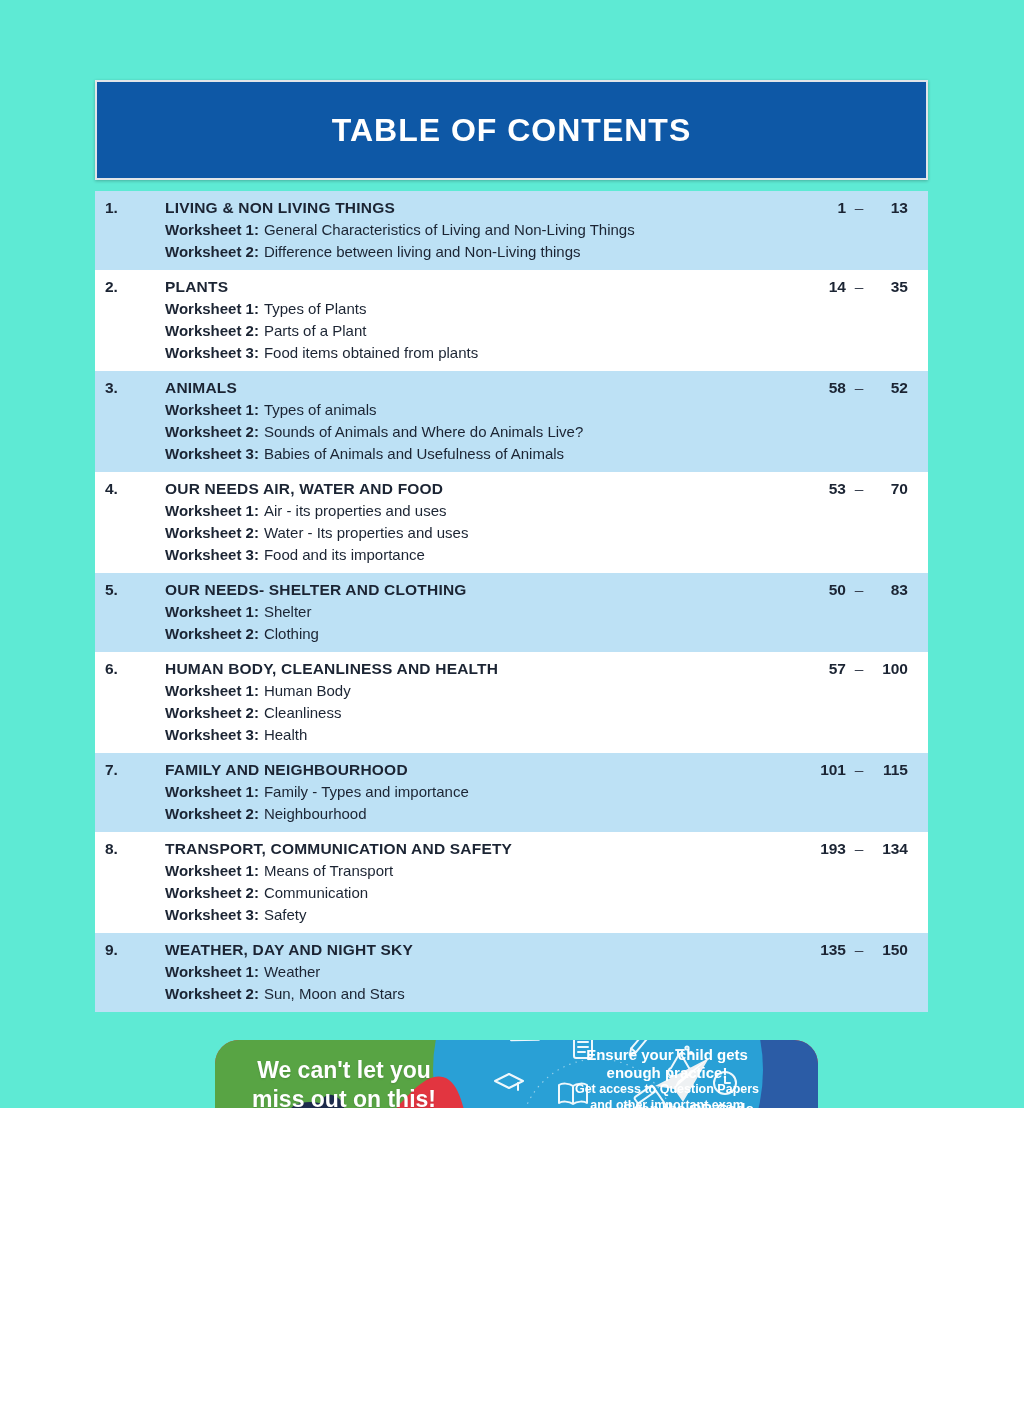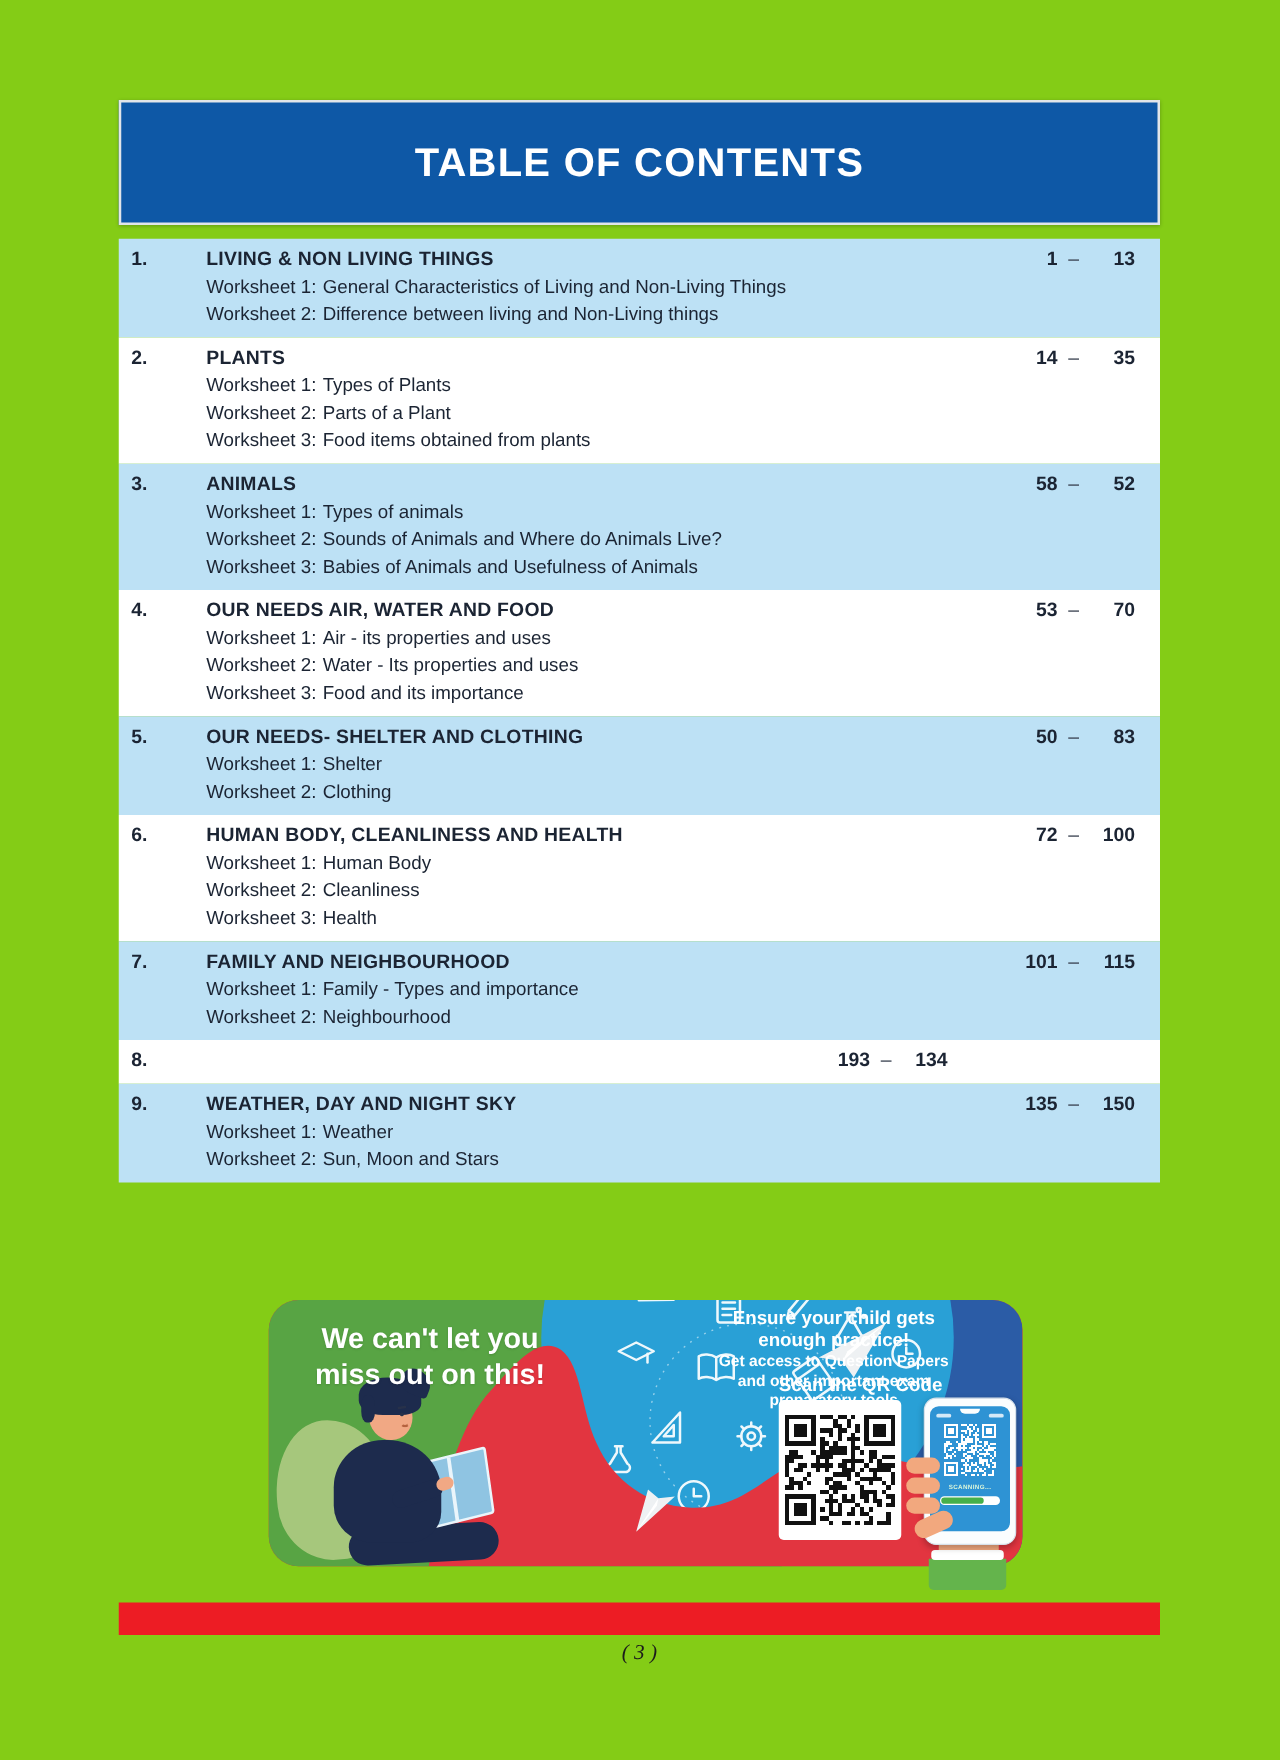--- a/index.html
+++ b/index.html
@@ -1,35 +1,35 @@
 <!DOCTYPE html>
 <html><head>
 <meta charset="utf-8">
 <style>
   html,body{margin:0;padding:0;background:#ffffff;}
   body{font-family:"Liberation Sans",sans-serif;-webkit-font-smoothing:antialiased;}
-  .page{position:relative;width:1024px;height:1408px;background:#84cc16;overflow:hidden;}
+  .page{position:relative;width:1024px;height:1108px;background:#5eead4;overflow:hidden;}
 
   
   .toc-header{position:absolute;left:95px;top:80px;width:833px;height:100px;
     background:#0e58a6;border:2px solid #e1e5e9;box-sizing:border-box;
     display:flex;align-items:center;justify-content:center;
     box-shadow:0 1px 3px rgba(0,0,0,.25);}
   .toc-header h1{margin:0;color:#ffffff;font-size:32px;font-weight:700;letter-spacing:1px;}
 
   
   .toc-list{position:absolute;left:95px;top:191px;width:833px;}
   .toc-row{display:grid;grid-template-columns:70px 1fr 150px;padding:6px 0 7px 0;
     color:#1b2433;line-height:22px;}
   .row-blue{background:#bde1f5;}
   .row-white{background:#ffffff;}
   .toc-num{padding-left:10px;font-weight:700;font-size:15.5px;}
   .toc-title{font-weight:700;font-size:15.5px;letter-spacing:.2px;}
   .ws-line{font-size:15px;}
-  .ws-label{font-weight:400;margin-right:5px;}
+  .ws-label{font-weight:700;margin-right:5px;}
   .toc-pages{display:flex;justify-content:flex-end;padding-right:20px;
     font-size:15.5px;font-weight:700;}
   .p-start{min-width:30px;text-align:right;}
   .p-dash{width:26px;text-align:center;font-weight:400;color:#394150;}
   .p-end{min-width:36px;text-align:right;}
 
   
   .banner-wrap{position:absolute;left:215px;top:1040px;width:603px;height:213px;}
   .banner{position:absolute;inset:0;border-radius:24px;overflow:hidden;background:#e23540;}
   .green-blob{position:absolute;left:-130px;top:-170px;width:560px;height:560px;
@@ -206,21 +206,21 @@
       <div class="toc-num">6.</div>
       <div>
         <div class="toc-title">HUMAN BODY, CLEANLINESS AND HEALTH</div>
         <div>
             <div class="ws-line"><span class="ws-label">Worksheet 1:</span><span>Human Body</span></div>
             <div class="ws-line"><span class="ws-label">Worksheet 2:</span><span>Cleanliness</span></div>
             <div class="ws-line"><span class="ws-label">Worksheet 3:</span><span>Health</span></div>
           </div>
       </div>
       <div class="toc-pages">
-        <span class="p-start">72</span>
+        <span class="p-start">57</span>
         <span class="p-dash">–</span>
         <span class="p-end">100</span>
       </div>
     </div>
 
     <div class="toc-row row-blue">
       <div class="toc-num">7.</div>
       <div>
         <div class="toc-title">FAMILY AND NEIGHBOURHOOD</div>
         <div>
@@ -230,20 +230,28 @@
       </div>
       <div class="toc-pages">
         <span class="p-start">101</span>
         <span class="p-dash">–</span>
         <span class="p-end">115</span>
       </div>
     </div>
 
     <div class="toc-row row-white">
       <div class="toc-num">8.</div>
+      <div>
+        <div class="toc-title">TRANSPORT, COMMUNICATION AND SAFETY</div>
+        <div>
+            <div class="ws-line"><span class="ws-label">Worksheet 1:</span><span>Means of Transport</span></div>
+            <div class="ws-line"><span class="ws-label">Worksheet 2:</span><span>Communication</span></div>
+            <div class="ws-line"><span class="ws-label">Worksheet 3:</span><span>Safety</span></div>
+          </div>
+      </div>
       <div class="toc-pages">
         <span class="p-start">193</span>
         <span class="p-dash">–</span>
         <span class="p-end">134</span>
       </div>
     </div>
 
     <div class="toc-row row-blue">
       <div class="toc-num">9.</div>
       <div>

